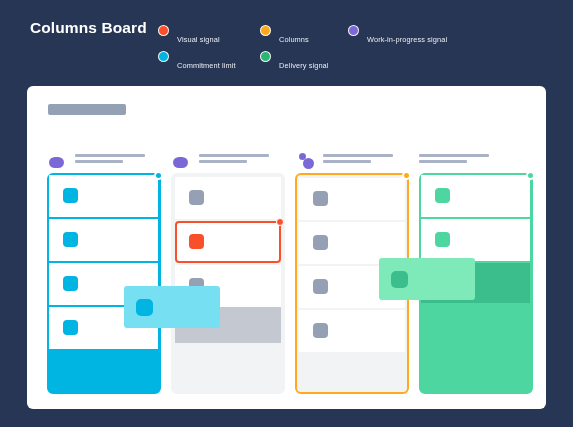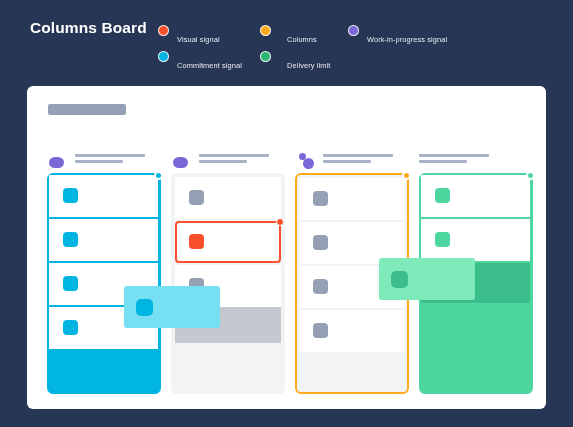--- a/index.html
+++ b/index.html
@@ -45,21 +45,21 @@
     margin-bottom: 6px;
   }
 
   .legend-item {
     display: flex;
     align-items: center;
     height: 20px;
   }
 
   .legend-item.col1 { width: 102px; }
-  .legend-item.col2 { width: 88px; gap: 8px; }
+  .legend-item.col2 { width: 88px; }
   .legend-item.col3 { width: auto; }
 
   .legend-dot {
     width: 11px;
     height: 11px;
     border-radius: 50%;
     flex: 0 0 auto;
     margin-right: 8px;
     border: 1.5px solid rgba(255,255,255,0.92);
   }
@@ -299,25 +299,25 @@
       </div>
       <div class="legend-item col3">
         <span class="legend-dot" style="background:#7b68d6"></span>
         <span class="legend-label">Work-in-progress signal</span>
       </div>
     </div>
 
     <div class="legend-row">
       <div class="legend-item col1">
         <span class="legend-dot" style="background:#00b5e2"></span>
-        <span class="legend-label">Commitment signal</span>
+        <span class="legend-label">Commitment limit</span>
       </div>
       <div class="legend-item col2">
         <span class="legend-dot" style="background:#2bb673"></span>
-        <span class="legend-label">Delivery limit</span>
+        <span class="legend-label">Delivery signal</span>
       </div>
     </div>
 
   </div>
 </div>
 
 <div class="board-panel">
 
   <div class="panel-title-bar"></div>
 

